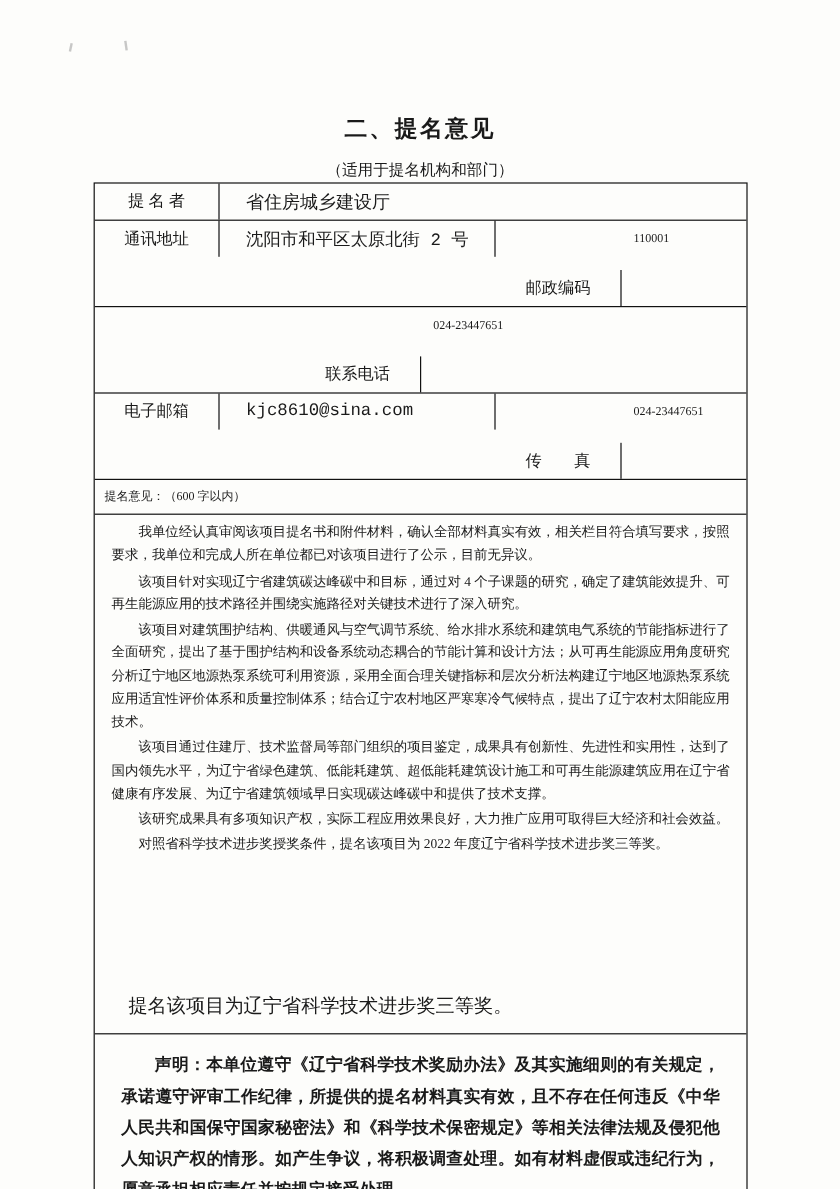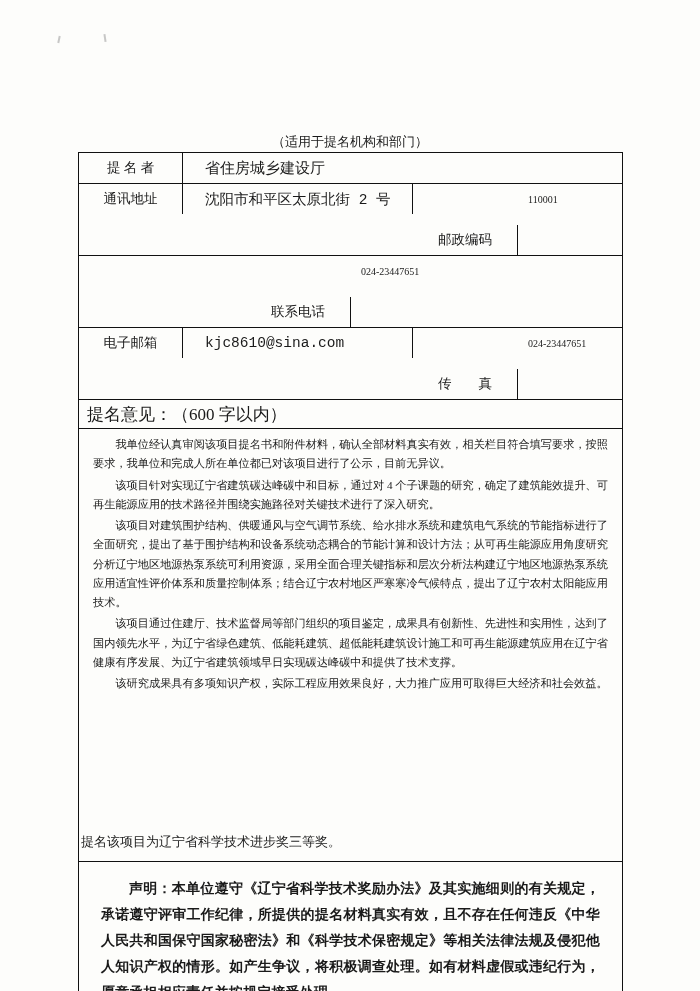--- a/index.html
+++ b/index.html
@@ -86,41 +86,41 @@
   .c-val-1 { width: 439px; height: 30px; padding-left: 22px; font-size: 15px; }
 
   .c-label-a { width: 104px; height: 30px; }
   .c-val-a { width: 230px; height: 30px; padding-left: 22px; font-size: 14.5px; font-family: Liberation Mono, monospace; }
   .c-label-b { width: 105px; height: 30px; margin-top: 41px; }
   .c-val-b { width: 104px; height: 30px; padding-left: 10px; font-size: 10px; }
 
   .notes-head {
     height: 28px;
     padding-left: 8px;
-    font-size: 17px;
+    font-size: 10px;
     display: flex;
     align-items: center;
   }
   .notes-body {
     height: 420px;
     padding: 6px 14px 6px 14px;
     font-size: 11.2px;
     line-height: 1.72;
     text-align: justify;
     position: relative;
   }
   .notes-body p {
     margin: 0 0 2px 0;
     text-indent: 2em;
   }
   .notes-tail {
     position: absolute;
-    left: 2px;
+    left: 28px;
     bottom: 8px;
-    font-size: 13px;
+    font-size: 16px;
     text-indent: 0;
   }
 
   .decl {
     padding: 14px 22px 16px 22px;
     font-size: 14px;
     line-height: 1.85;
     text-align: justify;
     font-weight: bold;
     letter-spacing: .2px;
@@ -149,20 +149,21 @@
   .gap-sm { width: 30px; display:inline-block; }
 </style>
 </head>
 <body>
 
 <div class="page">
 
   <div class="speck s1"></div>
   <div class="speck s2"></div>
 
+  <div class="doc-title">二、提名意见</div>
   <div class="doc-subtitle">（适用于提名机构和部门）</div>
 
   <div class="table-wrap">
 
     <div class="row">
       <div class="cell label c-label-1 vline">
         <span class="lbl-inner">提 名 者</span>
       </div>
       <div class="cell c-val-1">省住房城乡建设厅</div>
     </div>
@@ -200,20 +201,21 @@
       <div class="cell notes-head" style="width:543px">提名意见：（600 字以内）</div>
     </div>
 
     <div class="row">
       <div class="notes-body" style="width:543px">
         <p>我单位经认真审阅该项目提名书和附件材料，确认全部材料真实有效，相关栏目符合填写要求，按照要求，我单位和完成人所在单位都已对该项目进行了公示，目前无异议。</p>
         <p>该项目针对实现辽宁省建筑碳达峰碳中和目标，通过对 4 个子课题的研究，确定了建筑能效提升、可再生能源应用的技术路径并围绕实施路径对关键技术进行了深入研究。</p>
         <p>该项目对建筑围护结构、供暖通风与空气调节系统、给水排水系统和建筑电气系统的节能指标进行了全面研究，提出了基于围护结构和设备系统动态耦合的节能计算和设计方法；从可再生能源应用角度研究分析辽宁地区地源热泵系统可利用资源，采用全面合理关键指标和层次分析法构建辽宁地区地源热泵系统应用适宜性评价体系和质量控制体系；结合辽宁农村地区严寒寒冷气候特点，提出了辽宁农村太阳能应用技术。</p>
         <p>该项目通过住建厅、技术监督局等部门组织的项目鉴定，成果具有创新性、先进性和实用性，达到了国内领先水平，为辽宁省绿色建筑、低能耗建筑、超低能耗建筑设计施工和可再生能源建筑应用在辽宁省健康有序发展、为辽宁省建筑领域早日实现碳达峰碳中和提供了技术支撑。</p>
         <p>该研究成果具有多项知识产权，实际工程应用效果良好，大力推广应用可取得巨大经济和社会效益。</p>
+        <p>对照省科学技术进步奖授奖条件，提名该项目为 2022 年度辽宁省科学技术进步奖三等奖。</p>
         <div class="notes-tail">提名该项目为辽宁省科学技术进步奖三等奖。</div>
       </div>
     </div>
 
     <div class="row">
       <div class="decl" style="width:543px">
         <p>声明：本单位遵守《辽宁省科学技术奖励办法》及其实施细则的有关规定，承诺遵守评审工作纪律，所提供的提名材料真实有效，且不存在任何违反《中华人民共和国保守国家秘密法》和《科学技术保密规定》等相关法律法规及侵犯他人知识产权的情形。如产生争议，将积极调查处理。如有材料虚假或违纪行为，愿意承担相应责任并按规定接受处理。</p>
       </div>
     </div>
 

